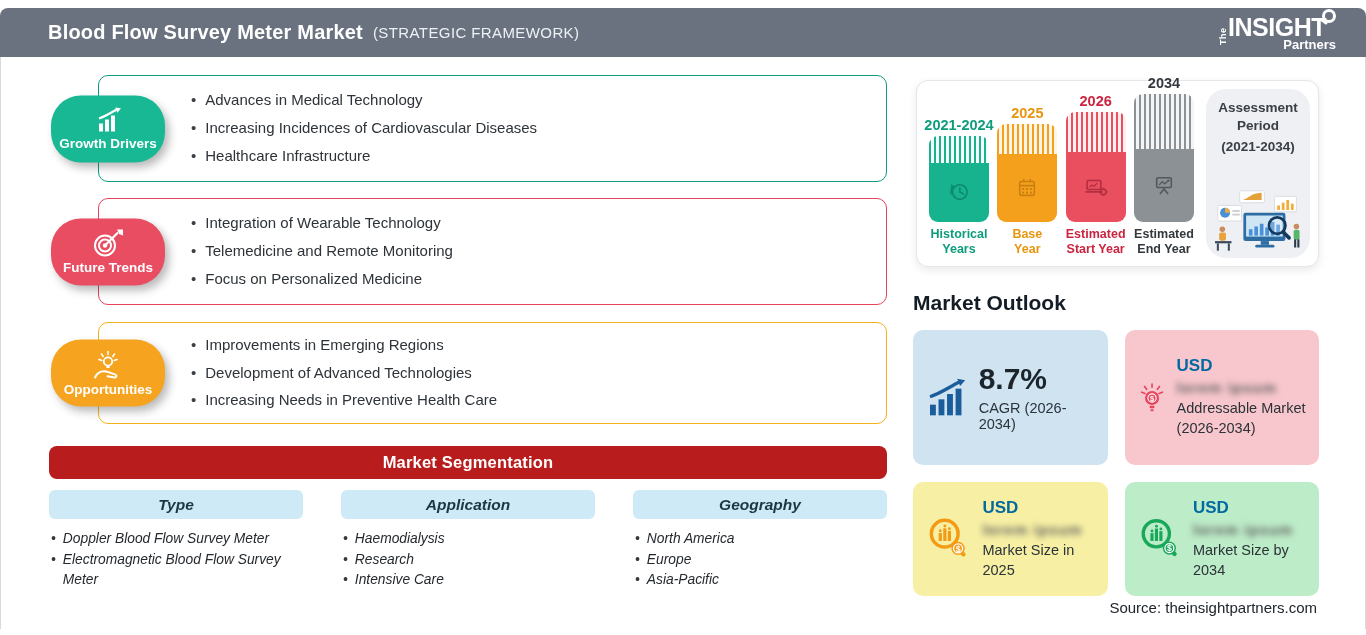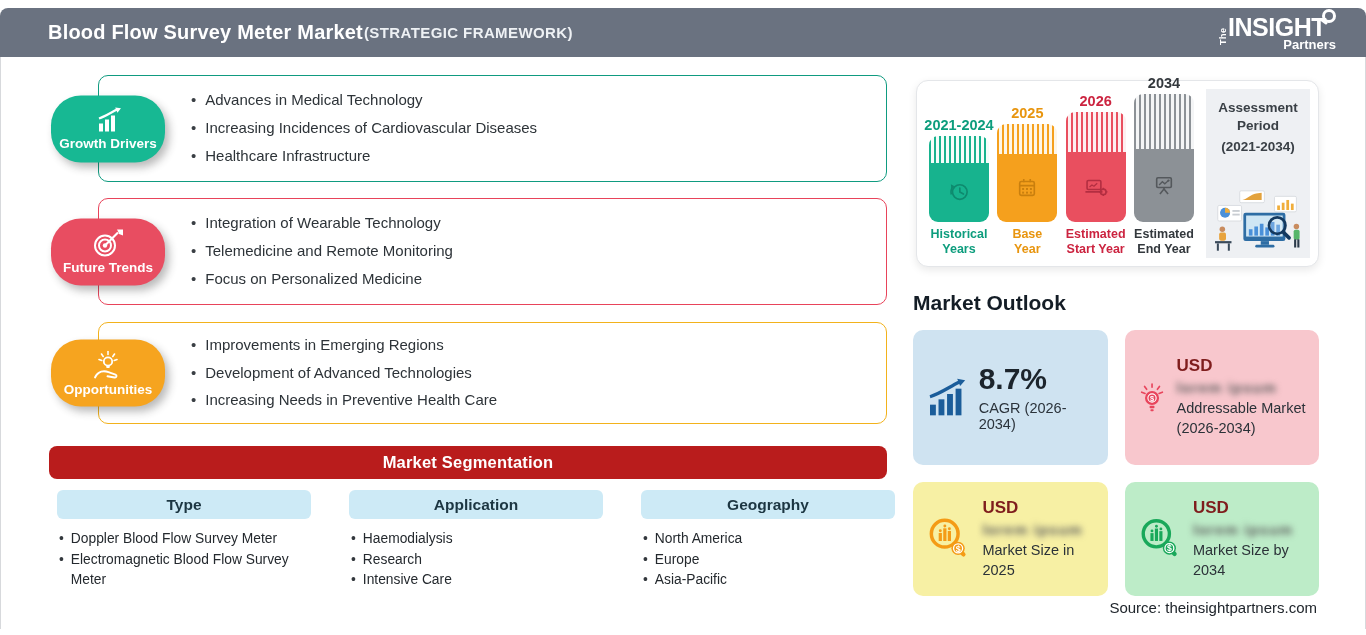--- a/index.html
+++ b/index.html
@@ -5,21 +5,21 @@
   * { margin:0; padding:0; box-sizing:border-box; }
   html,body { width:1366px; height:635px; background:#fff; overflow:hidden; }
   body { font-family:"Liberation Sans", sans-serif; color:#22272c; }
   .page { position:relative; width:1366px; height:539px; background:#fff; }
 
   
   .topbar { position:absolute; left:0; top:8px; width:1366px; height:49px;
     background:#6a7280; border-radius:8px 8px 0 0; display:flex; align-items:center;
     padding:0 30px 0 48px; }
   .tb-title { color:#fff; font-size:20px; font-weight:bold; letter-spacing:.2px; }
-  .tb-sub   { color:#eef1f4; font-size:15px; font-weight:700; margin-left:1px; letter-spacing:.4px; }
+  .tb-sub   { color:#eef1f4; font-size:15px; font-weight:400; margin-left:10px; letter-spacing:.4px; }
   .logo { margin-left:auto; display:flex; align-items:flex-end; color:#fff; }
   .logo-the { font-size:9px; font-weight:bold; transform:rotate(-90deg) translateX(6px); width:10px; letter-spacing:.5px; }
   .logo-main { display:flex; flex-direction:column; align-items:flex-end; }
   .logo-row { display:flex; align-items:flex-start; }
   .logo-insight { font-size:25px; font-weight:800; letter-spacing:-.5px; line-height:1; }
   .logo-circle { width:14px; height:14px; border:3px solid #fff; border-radius:50%;
     margin-left:-4px; margin-top:-6px; position:relative; }
   .logo-circle::after { content:""; position:absolute; left:-5px; bottom:-3px; width:8px; height:3px;
     background:#fff; transform:rotate(35deg); border-radius:2px; }
   .logo-partners { font-size:13px; font-weight:bold; line-height:1; margin-top:-2px; }
@@ -45,21 +45,21 @@
     box-shadow:4px 5px 9px rgba(40,40,40,.32); }
   .badge-0 { background:#17b893; }
   .badge-1 { background:#e84d61; }
   .badge-2 { background:#f6a41f; }
   .badge svg { display:block; }
 
   
   .seg-bar { position:absolute; left:48px; top:389px; width:838px; height:33px; background:#b91c1c;
     border-radius:8px; display:flex; align-items:center; justify-content:center;
     color:#fff; font-weight:bold; font-size:16.5px; letter-spacing:.2px; }
-  .seg-cols { position:absolute; left:56px; top:433px; width:838px; display:flex; gap:38px; }
+  .seg-cols { position:absolute; left:48px; top:433px; width:838px; display:flex; gap:38px;font-style:italic; }
   .seg-col { flex:1 1 0; }
   .seg-head { height:29px; background:#cdeaf6; border-radius:6px; display:flex; align-items:center;
     justify-content:center; font-weight:bold; font-size:15.5px; color:#1c3642; }
   .seg-col ul { list-style:none; margin-top:10px; padding-left:2px; }
   .seg-col li { font-size:13.8px; color:#24292e; display:flex; gap:7px; line-height:1.5; }
   .seg-col li::before { content:"\2022"; color:#33383d; }
 
   
   .tl-panel { position:absolute; left:915px; top:23px; width:403px; height:187px; background:#fff;
     border:1px solid #e4e6e9; border-radius:12px; box-shadow:0 3px 8px rgba(0,0,0,.09);
@@ -69,40 +69,40 @@
   .tl-year { font-weight:800; font-size:14.5px; margin-bottom:3px; white-space:nowrap; }
   .tl-bar { width:60px; border-radius:9px; overflow:hidden; display:flex; flex-direction:column; }
   .tl-solid { flex:1; display:flex; align-items:center; justify-content:center; }
   .tl-label { margin-top:5px; font-weight:800; font-size:12.5px; text-align:center; line-height:1.25; }
   .bar-0 { height:86px; }  .bar-0 .tl-stripes { height:27px; background:repeating-linear-gradient(90deg,#17b38e 0 2px,#f4fdfa 2px 5px); } .bar-0 .tl-solid { background:#17b38e; }
   .bar-1 { height:98px; }  .bar-1 .tl-stripes { height:30px; background:repeating-linear-gradient(90deg,#f5a01d 0 2px,#fdf6e8 2px 5px); } .bar-1 .tl-solid { background:#f5a01d; }
   .bar-2 { height:110px; } .bar-2 .tl-stripes { height:40px; background:repeating-linear-gradient(90deg,#e94f5f 0 2px,#fdeff0 2px 5px); } .bar-2 .tl-solid { background:#e94f5f; }
   .bar-3 { height:128px; } .bar-3 .tl-stripes { height:55px; background:repeating-linear-gradient(90deg,#8c9196 0 2px,#f4f5f6 2px 5px); } .bar-3 .tl-solid { background:#8c9196; }
   .c-teal   { color:#0d9d7d; } .c-orange { color:#e8950f; }
   .c-red    { color:#cc2440; } .c-dark   { color:#33383d; }
-  .ap-panel { width:104px; background:#eef0f3; border-radius:0; padding:10px 5px 5px;
+  .ap-panel { width:104px; background:#eef0f3; border-radius:20px; padding:10px 5px 5px;
     display:flex; flex-direction:column; align-items:center; }
   .ap-title { font-weight:800; font-size:13.5px; color:#3a4046; text-align:center; line-height:1.3; }
   .ap-range { font-weight:800; font-size:13.5px; color:#3a4046; margin-top:5px; }
   .ap-art { margin-top:auto; }
 
   
   .outlook-title { position:absolute; left:912px; top:234px; font-size:21px; font-weight:800; color:#141d26; }
   .cards { position:absolute; left:912px; top:273px; width:406px; display:grid;
     grid-template-columns:1fr 1fr; grid-template-rows:135px 114px; gap:17px; }
   .card { border-radius:10px; padding:12px 13px; display:flex; gap:11px; }
   .card-cagr  { background:#cfe3f1; align-items:center; }
   .card-pink  { background:#f8c7cd; align-items:center; }
   .card-yellow{ background:#f7f0a4; align-items:center; }
   .card-green { background:#bdecc8; align-items:center; }
   .cagr-wrap { display:flex; align-items:center; gap:10px; margin:9px auto; }
   .cagr-value { font-size:30px; font-weight:800; color:#1c242c; line-height:1.05; }
   .cagr-label { font-size:14.5px; color:#2b333b; margin-top:2px; }
   .card-text { display:flex; flex-direction:column; gap:3px; }
-  .card-usd { font-weight:800; font-size:17px; color:#7f1d1d; }
+  .card-usd { font-weight:800; font-size:17px; color:#0369a1; }
   .blurred { filter:blur(3px); font-weight:800; font-size:15px; color:#5f5f5f; letter-spacing:1px; white-space:nowrap; }
   .card-label { font-size:14.5px; color:#2b3238; line-height:1.35; }
   .source { position:absolute; right:48px; top:542px; font-size:15px; color:#20262c; }
 
   
   .bottom-strip { position:absolute; left:0; top:571px; width:1366px; height:1px; }
 </style>
 </head>
 <body>
 

